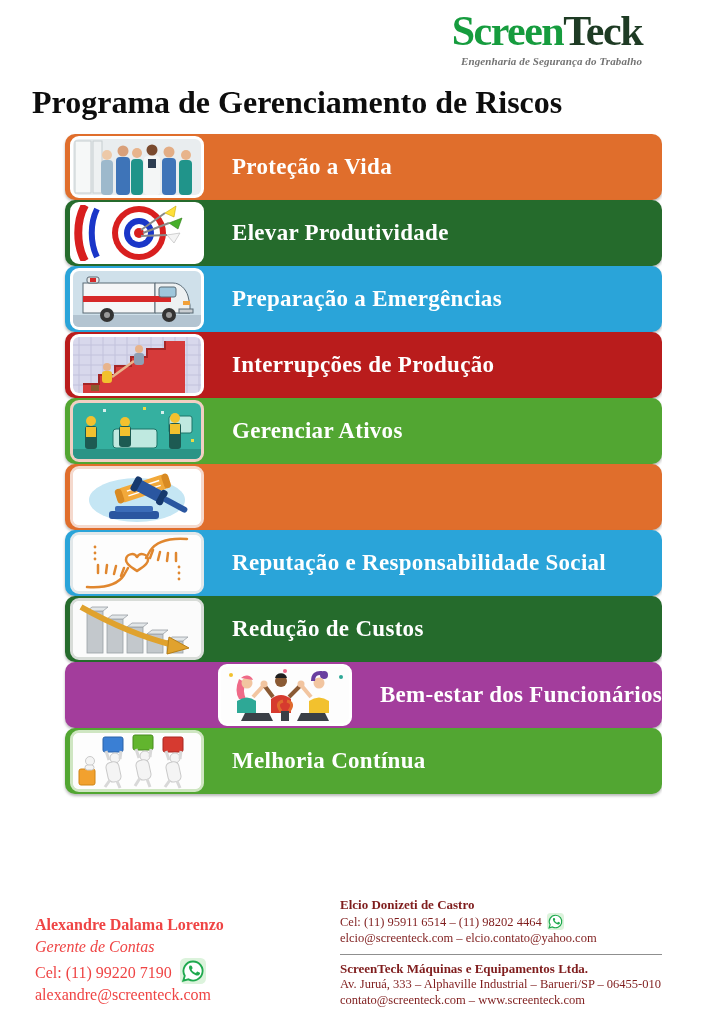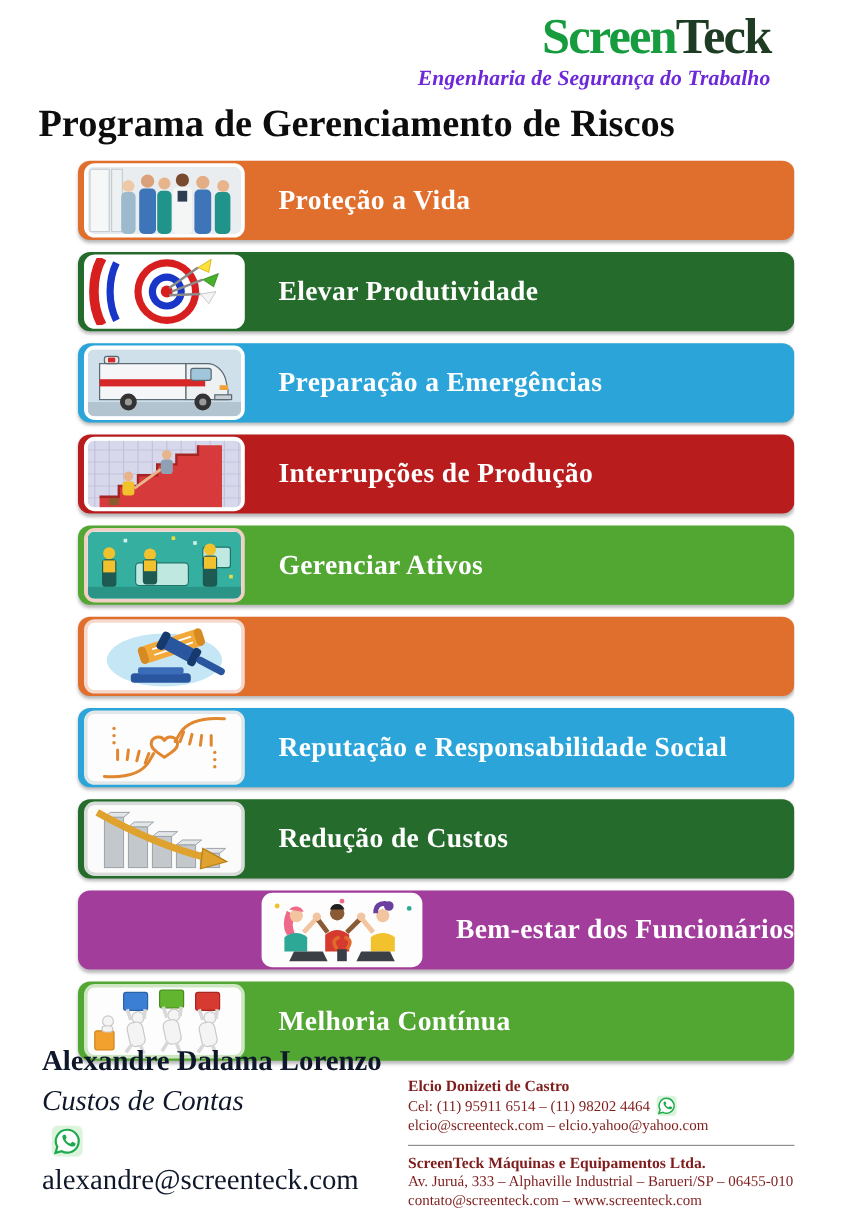--- a/index.html
+++ b/index.html
@@ -4,41 +4,41 @@
 <style>
   html,body{margin:0;padding:0;background:#ffffff;}
   .page{position:relative;width:662px;height:1024px;background:#ffffff;overflow:hidden;
         font-family:Liberation Serif, serif;color:#111;}
 
   
   .logo{position:absolute;top:8px;right:20px;text-align:right;}
   .wordmark{font-size:42px;font-weight:bold;letter-spacing:-1.5px;line-height:1.1;}
   .brand-green{color:#169C3E;}
   .brand-dark{color:#1E3B24;}
-  .tagline{font-size:18px;font-style:italic;font-weight:bold;color:#6d28d9;margin-top:1px;letter-spacing:0.1px;}
+  .tagline{font-size:11px;font-style:italic;font-weight:bold;color:#737373;margin-top:1px;letter-spacing:0.1px;}
 
   
   .page-title{position:absolute;left:32px;top:84px;font-size:32px;font-weight:bold;color:#0d0d0d;letter-spacing:0px;}
 
   
-  .banners{position:absolute;left:65px;top:134px;width:597px;display:flex;flex-direction:column;gap:10px;}
+  .banners{position:absolute;left:65px;top:134px;width:597px;display:flex;flex-direction:column;}
   .banner{height:66px;border-radius:10px;display:flex;align-items:center;
           box-shadow:0 2px 3px rgba(0,0,0,0.28);}
   .thumb{width:128px;height:56px;margin-left:5px;flex:none;border-radius:9px;
          border:3px solid #ffffff;overflow:hidden;background:#fff;}
   .thumb svg{display:block;width:100%;height:100%;}
   .thumb.b-pink{border-color:#f1cfc3;}
   .thumb.b-rose{border-color:#f5d9cd;}
   .thumb.b-gray{border-color:#d8dcd8;}
   .thumb.b-mist{border-color:#e2e8ea;}
   .thumb.b-mint{border-color:#cfe6c2;}
   .banner-label{color:#ffffff;font-weight:bold;font-size:23px;margin-left:28px;letter-spacing:0.3px;white-space:nowrap;}
 
   
-  .contact-left{position:absolute;left:35px;top:869px;font-size:24px;line-height:1.37;color:#0f172a;}
+  .contact-left{position:absolute;left:35px;top:914px;font-size:16px;line-height:1.37;color:#ef4444;}
   .contact-left .c-name{font-weight:bold;}
   .contact-left .c-role{font-style:italic;}
   .wa-lg{width:26px;height:26px;vertical-align:-6px;margin-left:8px;}
   .contact-right{position:absolute;left:340px;top:897px;width:366px;font-size:12.5px;line-height:1.26;color:#7f1d1d;}
   .contact-right .c-name{font-weight:bold;font-size:13px;}
   .contact-right .c-role{font-style:italic;}
   .wa-sm{width:17px;height:17px;vertical-align:-4px;margin-left:5px;}
   .divider{border:none;border-top:1.5px solid #8f8f8f;margin:7px 0 6px 0;width:100%;}
   .company .c-name{font-weight:bold;font-size:13px;}
   .inline-row{white-space:nowrap;}
@@ -306,37 +306,37 @@
           </g>
         </svg>
       </div>
       <div class="banner-label">Melhoria Contínua</div>
     </div>
 
   </div>
 
   <div class="contact-left">
     <div class="c-name">Alexandre Dalama Lorenzo</div>
-    <div class="c-role">Custos de Contas</div>
-    <div class="inline-row"><svg class="wa-lg" viewBox="0 0 24 24">
+    <div class="c-role">Gerente de Contas</div>
+    <div class="inline-row"><span>Cel: (11) 99220 7190</span><svg class="wa-lg" viewBox="0 0 24 24">
         <rect width="24" height="24" rx="5" fill="#dcf3dc"></rect>
         <path d="M12 3.2a8.8 8.8 0 0 0-7.6 13.2L3 21l4.8-1.3A8.8 8.8 0 1 0 12 3.2z" fill="#ffffff" stroke="#1FA94E" stroke-width="1.7"></path>
         <path d="M8.6 7.7c.3-.7.8-.7 1.1-.7l.9.1c.3.1.4.5.6 1 .2.4.5 1.2.3 1.5-.2.4-.4.6-.6.8-.2.2-.2.4 0 .7.2.4.8 1.2 1.5 1.7.8.6 1.4.8 1.8.9.3.1.5 0 .7-.2l.7-.8c.2-.3.5-.2.8-.1l1.6.8c.3.2.5.3.5.5 0 .8-.5 1.7-1.2 2-.7.3-1.6.4-2.8 0-1-.4-2.3-1-3.6-2.3-1.3-1.3-2-2.6-2.3-3.5-.4-1-.3-1.9 0-2.4z" fill="#1FA94E"></path>
       </svg></div>
     <div>alexandre@screenteck.com</div>
   </div>
 
   <div class="contact-right">
     <div class="c-name">Elcio Donizeti de Castro</div>
     <div class="inline-row"><span>Cel: (11) 95911 6514 – (11) 98202 4464</span><svg class="wa-sm" viewBox="0 0 24 24">
         <rect width="24" height="24" rx="5" fill="#dcf3dc"></rect>
         <path d="M12 3.2a8.8 8.8 0 0 0-7.6 13.2L3 21l4.8-1.3A8.8 8.8 0 1 0 12 3.2z" fill="#ffffff" stroke="#1FA94E" stroke-width="1.7"></path>
         <path d="M8.6 7.7c.3-.7.8-.7 1.1-.7l.9.1c.3.1.4.5.6 1 .2.4.5 1.2.3 1.5-.2.4-.4.6-.6.8-.2.2-.2.4 0 .7.2.4.8 1.2 1.5 1.7.8.6 1.4.8 1.8.9.3.1.5 0 .7-.2l.7-.8c.2-.3.5-.2.8-.1l1.6.8c.3.2.5.3.5.5 0 .8-.5 1.7-1.2 2-.7.3-1.6.4-2.8 0-1-.4-2.3-1-3.6-2.3-1.3-1.3-2-2.6-2.3-3.5-.4-1-.3-1.9 0-2.4z" fill="#1FA94E"></path>
       </svg></div>
-    <div>elcio@screenteck.com – elcio.yahoo@yahoo.com</div>
+    <div>elcio@screenteck.com – elcio.contato@yahoo.com</div>
     <hr class="divider">
     <div class="company">
       <div class="c-name">ScreenTeck Máquinas e Equipamentos Ltda.</div>
       <div>Av. Juruá, 333 – Alphaville Industrial – Barueri/SP – 06455-010</div>
       <div>contato@screenteck.com – www.screenteck.com</div>
     </div>
   </div>
 
 </div>
 

